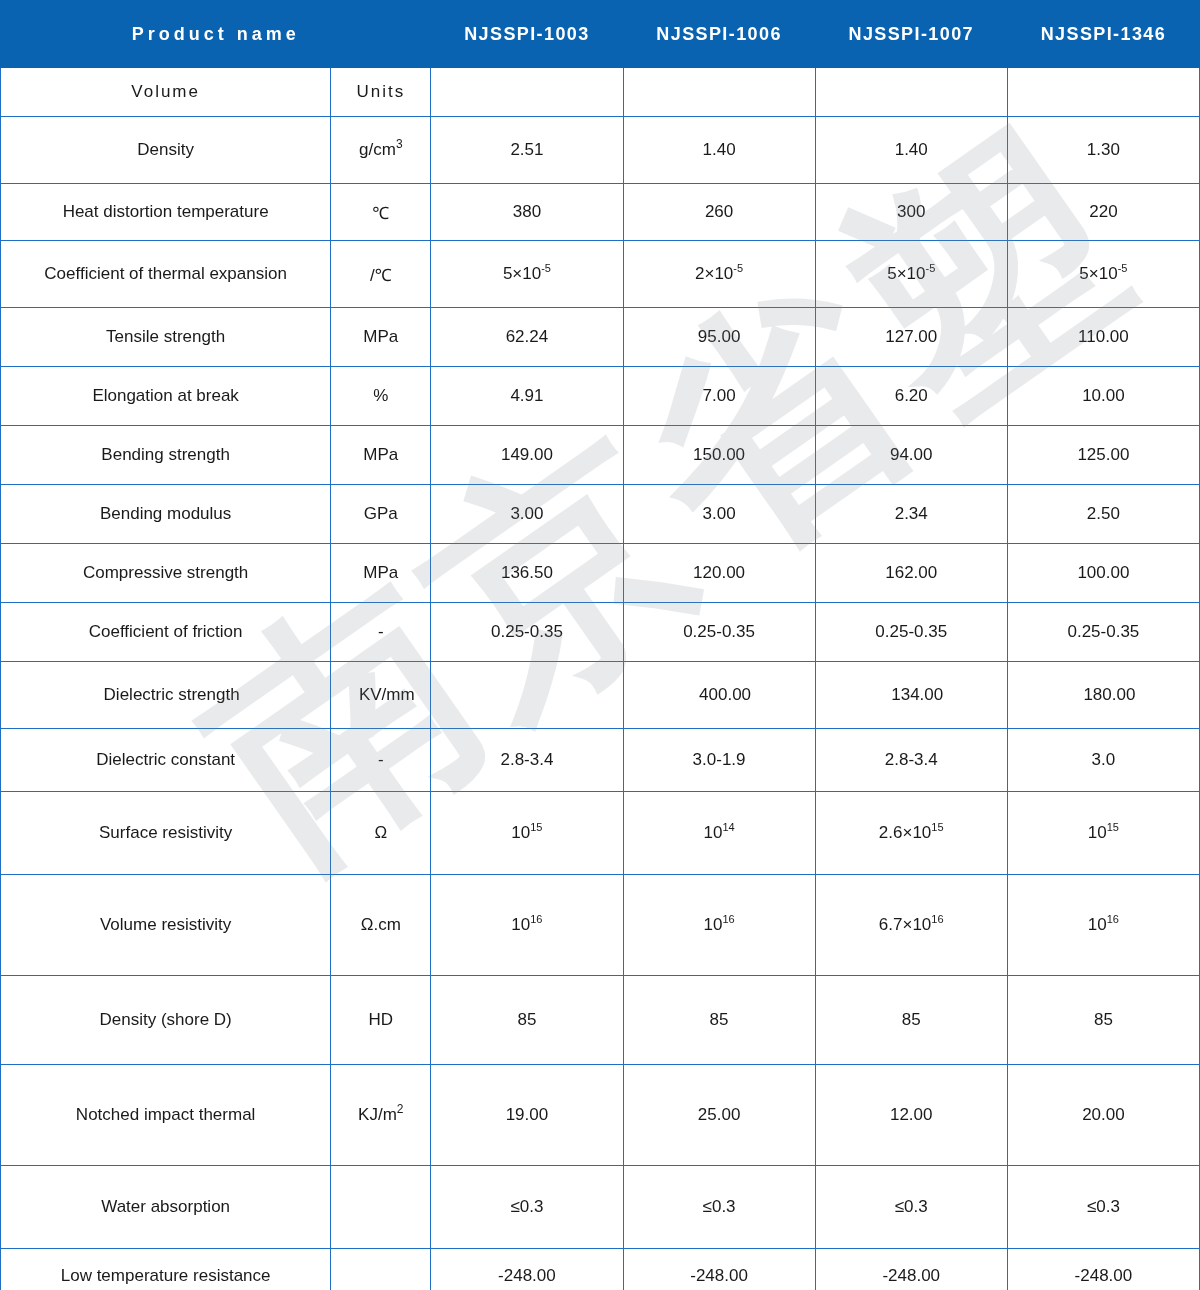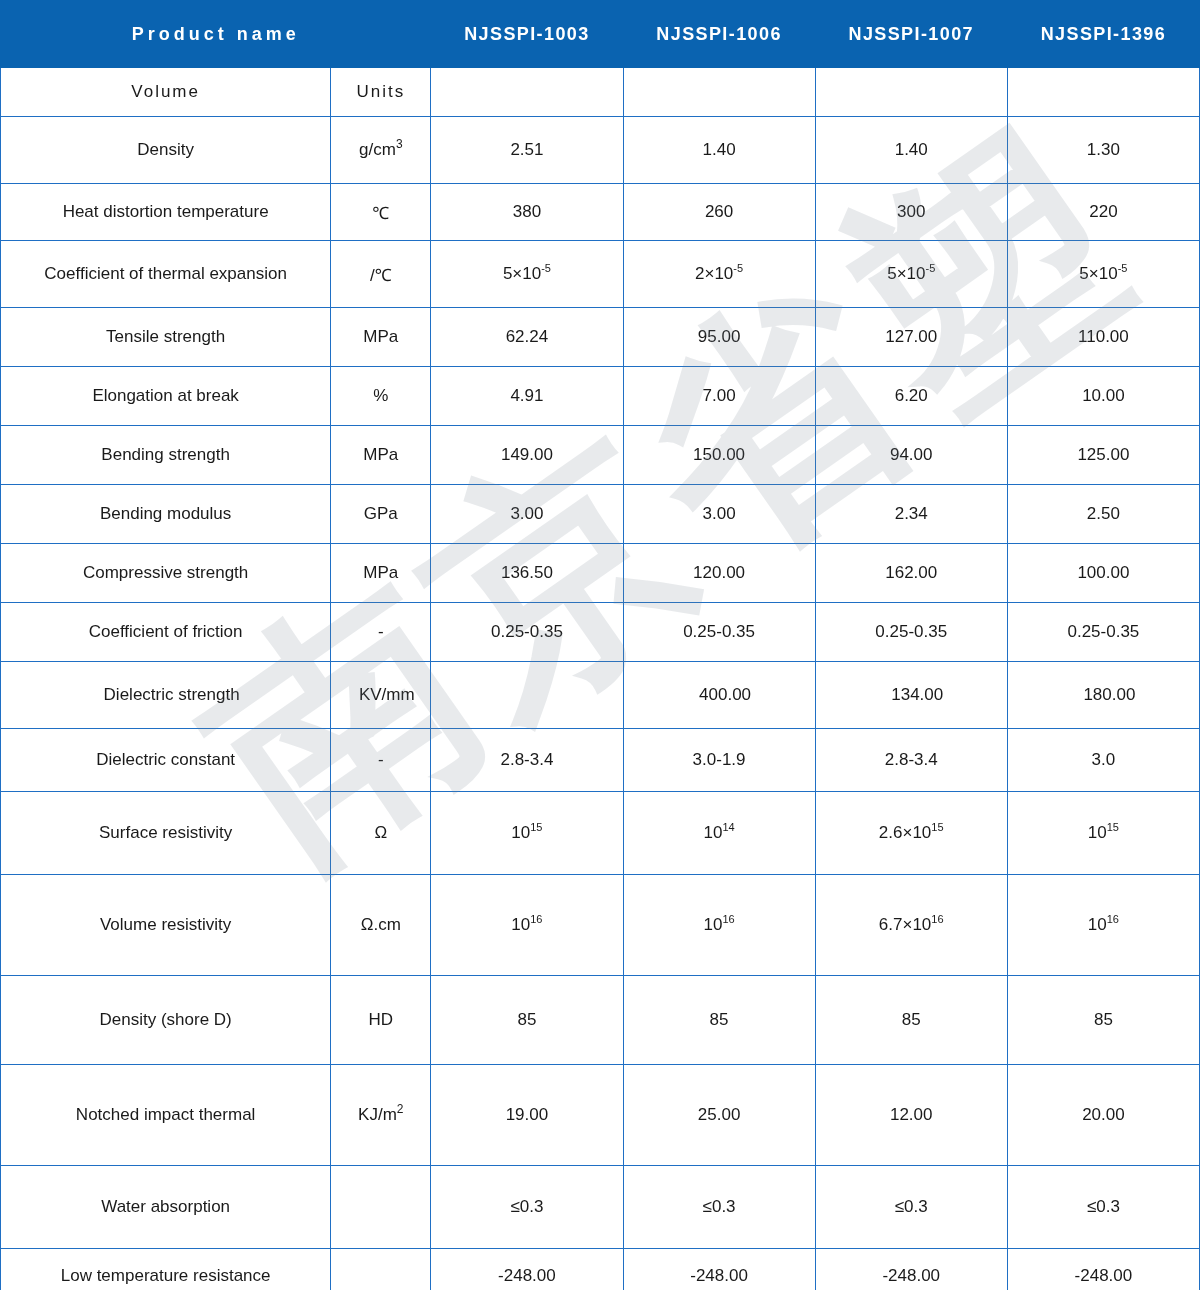--- a/index.html
+++ b/index.html
@@ -103,21 +103,21 @@
         <col class="col-val">
         <col class="col-val">
         <col class="col-val">
     </colgroup>
     <thead>
       <tr class="head-row">
         <th class="head-name" colspan="2">Product name</th>
         <th>NJSSPI-1003</th>
         <th>NJSSPI-1006</th>
         <th>NJSSPI-1007</th>
-        <th>NJSSPI-1396</th>
+        <th>NJSSPI-1346</th>
       </tr>
     </thead>
     <tbody>
       <tr class="sub-row">
         <td>Volume</td>
         <td>Units</td>
         <td></td>
         <td></td>
         <td></td>
         <td></td>

